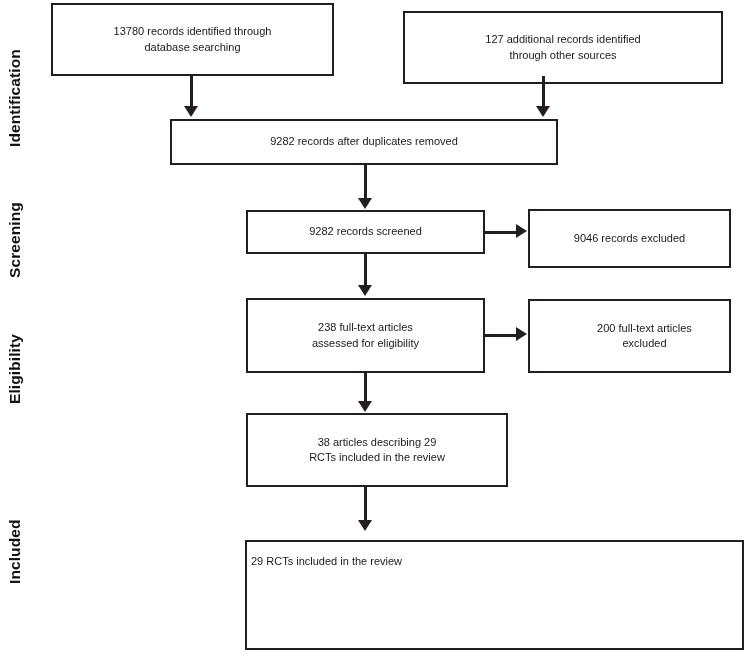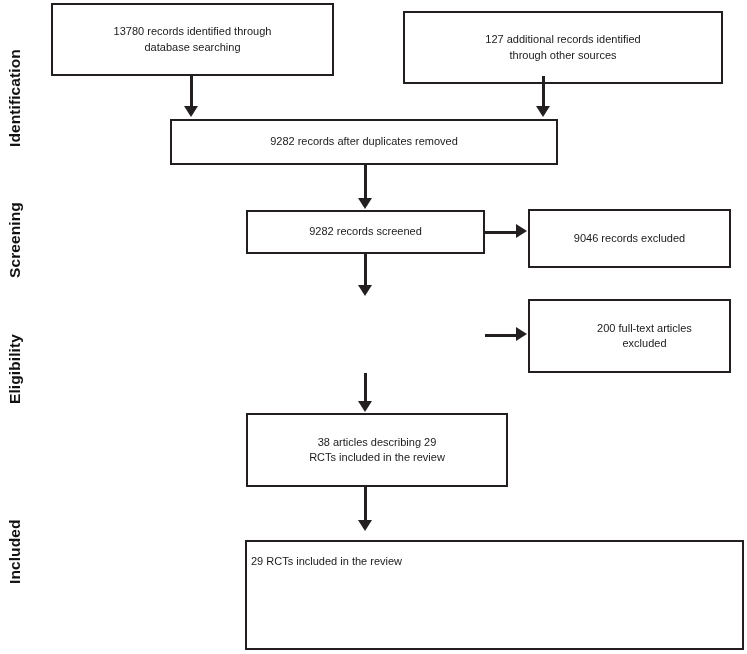--- a/index.html
+++ b/index.html
@@ -137,20 +137,24 @@
   <div class="hline" style="left:485px; top:231px; width:33px;"></div>
   <div class="arrow-right" style="left:516px; top:224px;"></div>
 
   <div class="node" style="left:528px; top:209px; width:203px; height:59px;">
     <span class="txt">9046 records excluded</span>
   </div>
 
   <div class="vline" style="left:364px; top:254px; height:32px;"></div>
   <div class="arrow-down" style="left:358px; top:285px;"></div>
 
+  <div class="node" style="left:246px; top:298px; width:239px; height:75px;">
+    <span class="txt">238 full-text articles
+assessed for eligibility</span>
+  </div>
 
   <div class="hline" style="left:485px; top:334px; width:33px;"></div>
   <div class="arrow-right" style="left:516px; top:327px;"></div>
 
   <div class="node" style="left:528px; top:299px; width:203px; height:74px;padding-left:36px;">
     <span class="txt">200 full-text articles
 excluded</span>
   </div>
 
   <div class="vline" style="left:364px; top:373px; height:30px;"></div>

